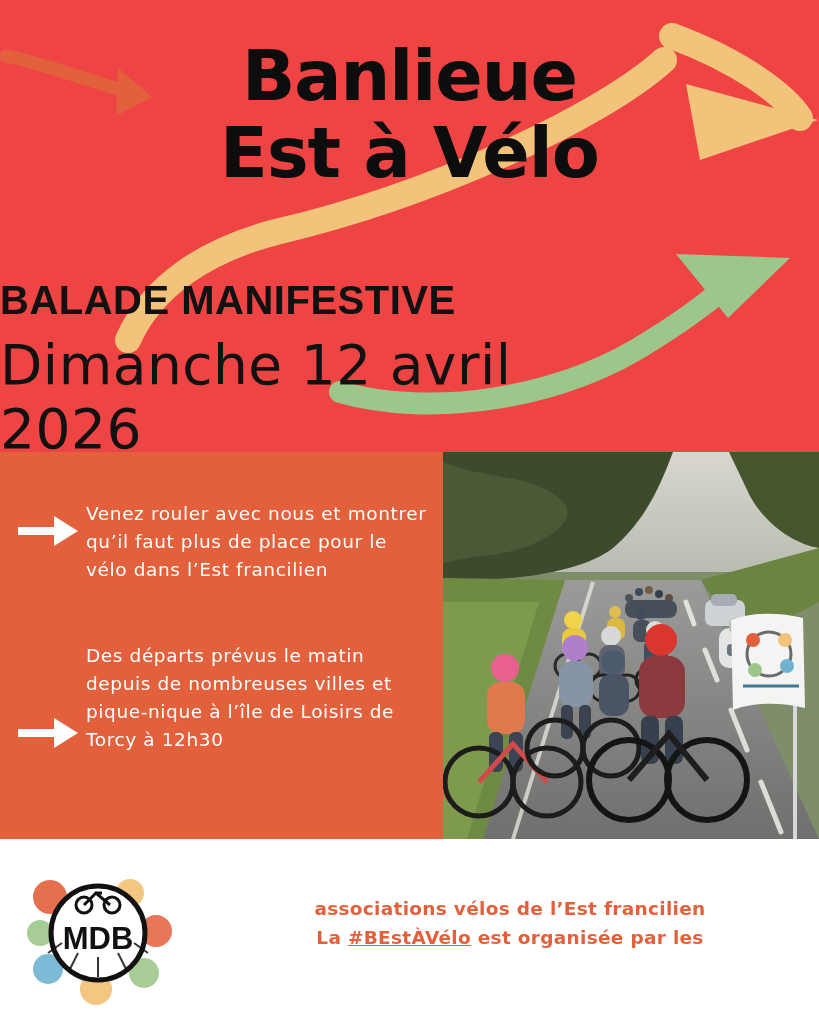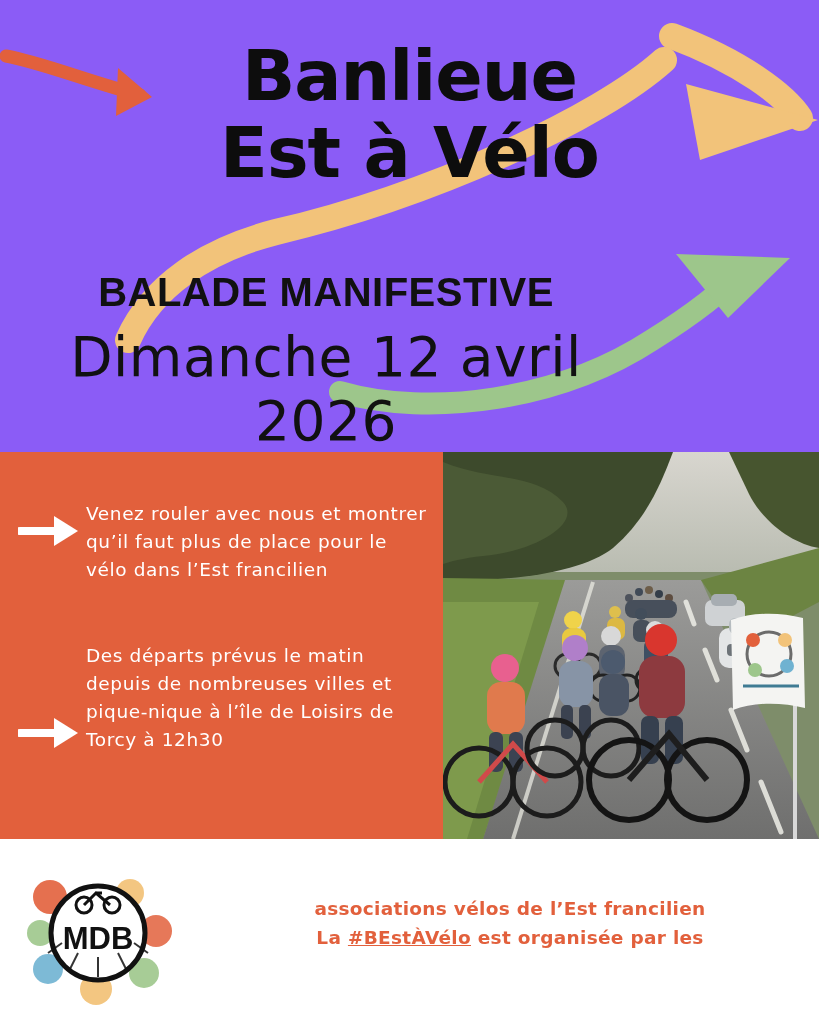--- a/index.html
+++ b/index.html
@@ -13,21 +13,21 @@
     font-family: "Liberation Sans", sans-serif;
     overflow: hidden;
     position: relative;
   }
 
   
   .hero {
     position: relative;
     width: 819px;
     height: 452px;
-    background: #8b5cf6;
+    background: #ef4444;
     overflow: hidden;
   }
   .hero-svg {
     position: absolute;
     top: 0;
     left: 0;
     width: 819px;
     height: 452px;
   }
   .title-block {
@@ -45,24 +45,24 @@
     letter-spacing: -1px;
     line-height: 0.98;
     color: #0d0d0d;
     margin: 0;
   }
   .title-line.l2 {
     margin-top: 8px;
   }
   .subtitle-block {
     position: absolute;
-    top: 270px;
+    top: 278px;
     left: 0;
     width: 652px;
-    text-align: center;
+    text-align: left;
     z-index: 5;
   }
   .subtitle {
     font-family: "Liberation Sans", sans-serif;
     font-weight: bold;
     font-size: 40px;
     letter-spacing: 0.5px;
     color: #111111;
     margin: 0;
   }

